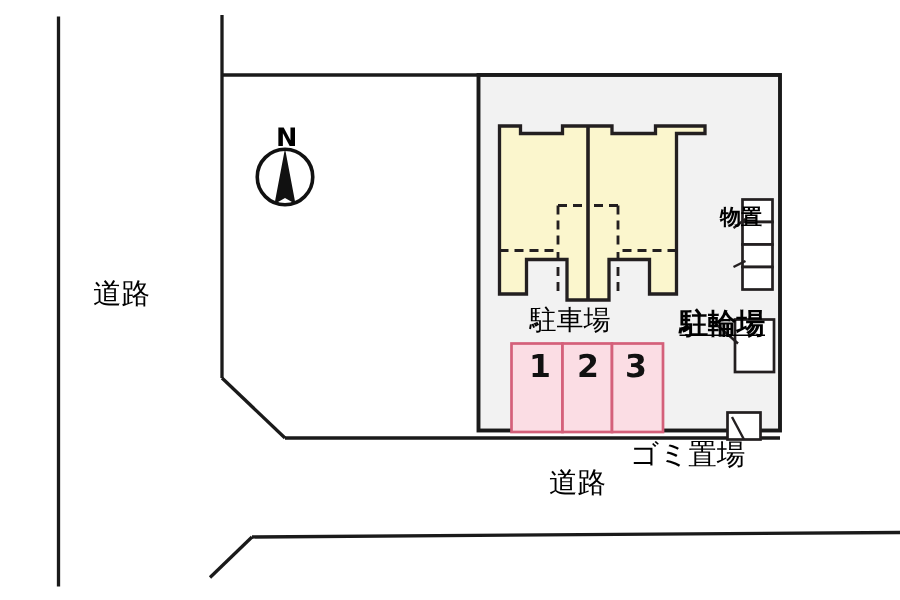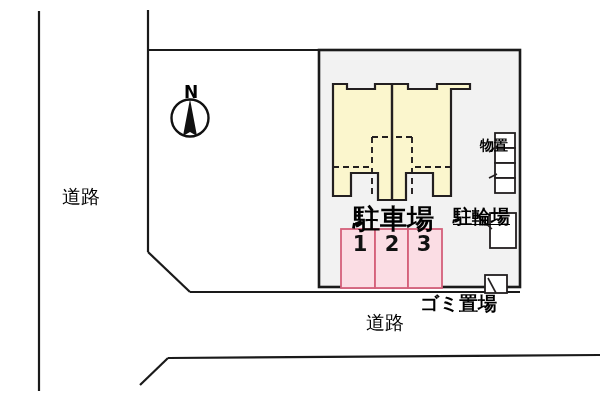--- a/index.html
+++ b/index.html
@@ -38,22 +38,22 @@
     font-size: 19px;
   }
   .lbl-road-bottom {
     left: 366px;
     top: 313px;
     font-size: 19px;
   }
   .lbl-parking {
     left: 353px;
     top: 205px;
-    font-size: 27px;
-    font-weight: 700;
+    font-size: 18px;
+    font-weight: 400;
   }
   .lbl-bicycle {
     left: 453px;
     top: 206px;
     font-size: 19px;
     font-weight: 700;
     width: 21px;
     line-height: 1.08;
     word-break: break-all;
     text-decoration: underline;
@@ -64,21 +64,21 @@
     font-size: 14px;
     font-weight: 700;
     width: 18px;
     line-height: 1.05;
     word-break: break-all;
   }
   .lbl-garbage {
     left: 420px;
     top: 294px;
     font-size: 19px;
-    font-weight: 700;
+    font-weight: 400;
   }
   .lbl-north {
     left: 184px;
     top: 84px;
     font-size: 17px;
     font-weight: 700;
   }
   .stall-num {
     position: absolute;
     font-family: "DejaVu Sans", "Liberation Sans", sans-serif;

